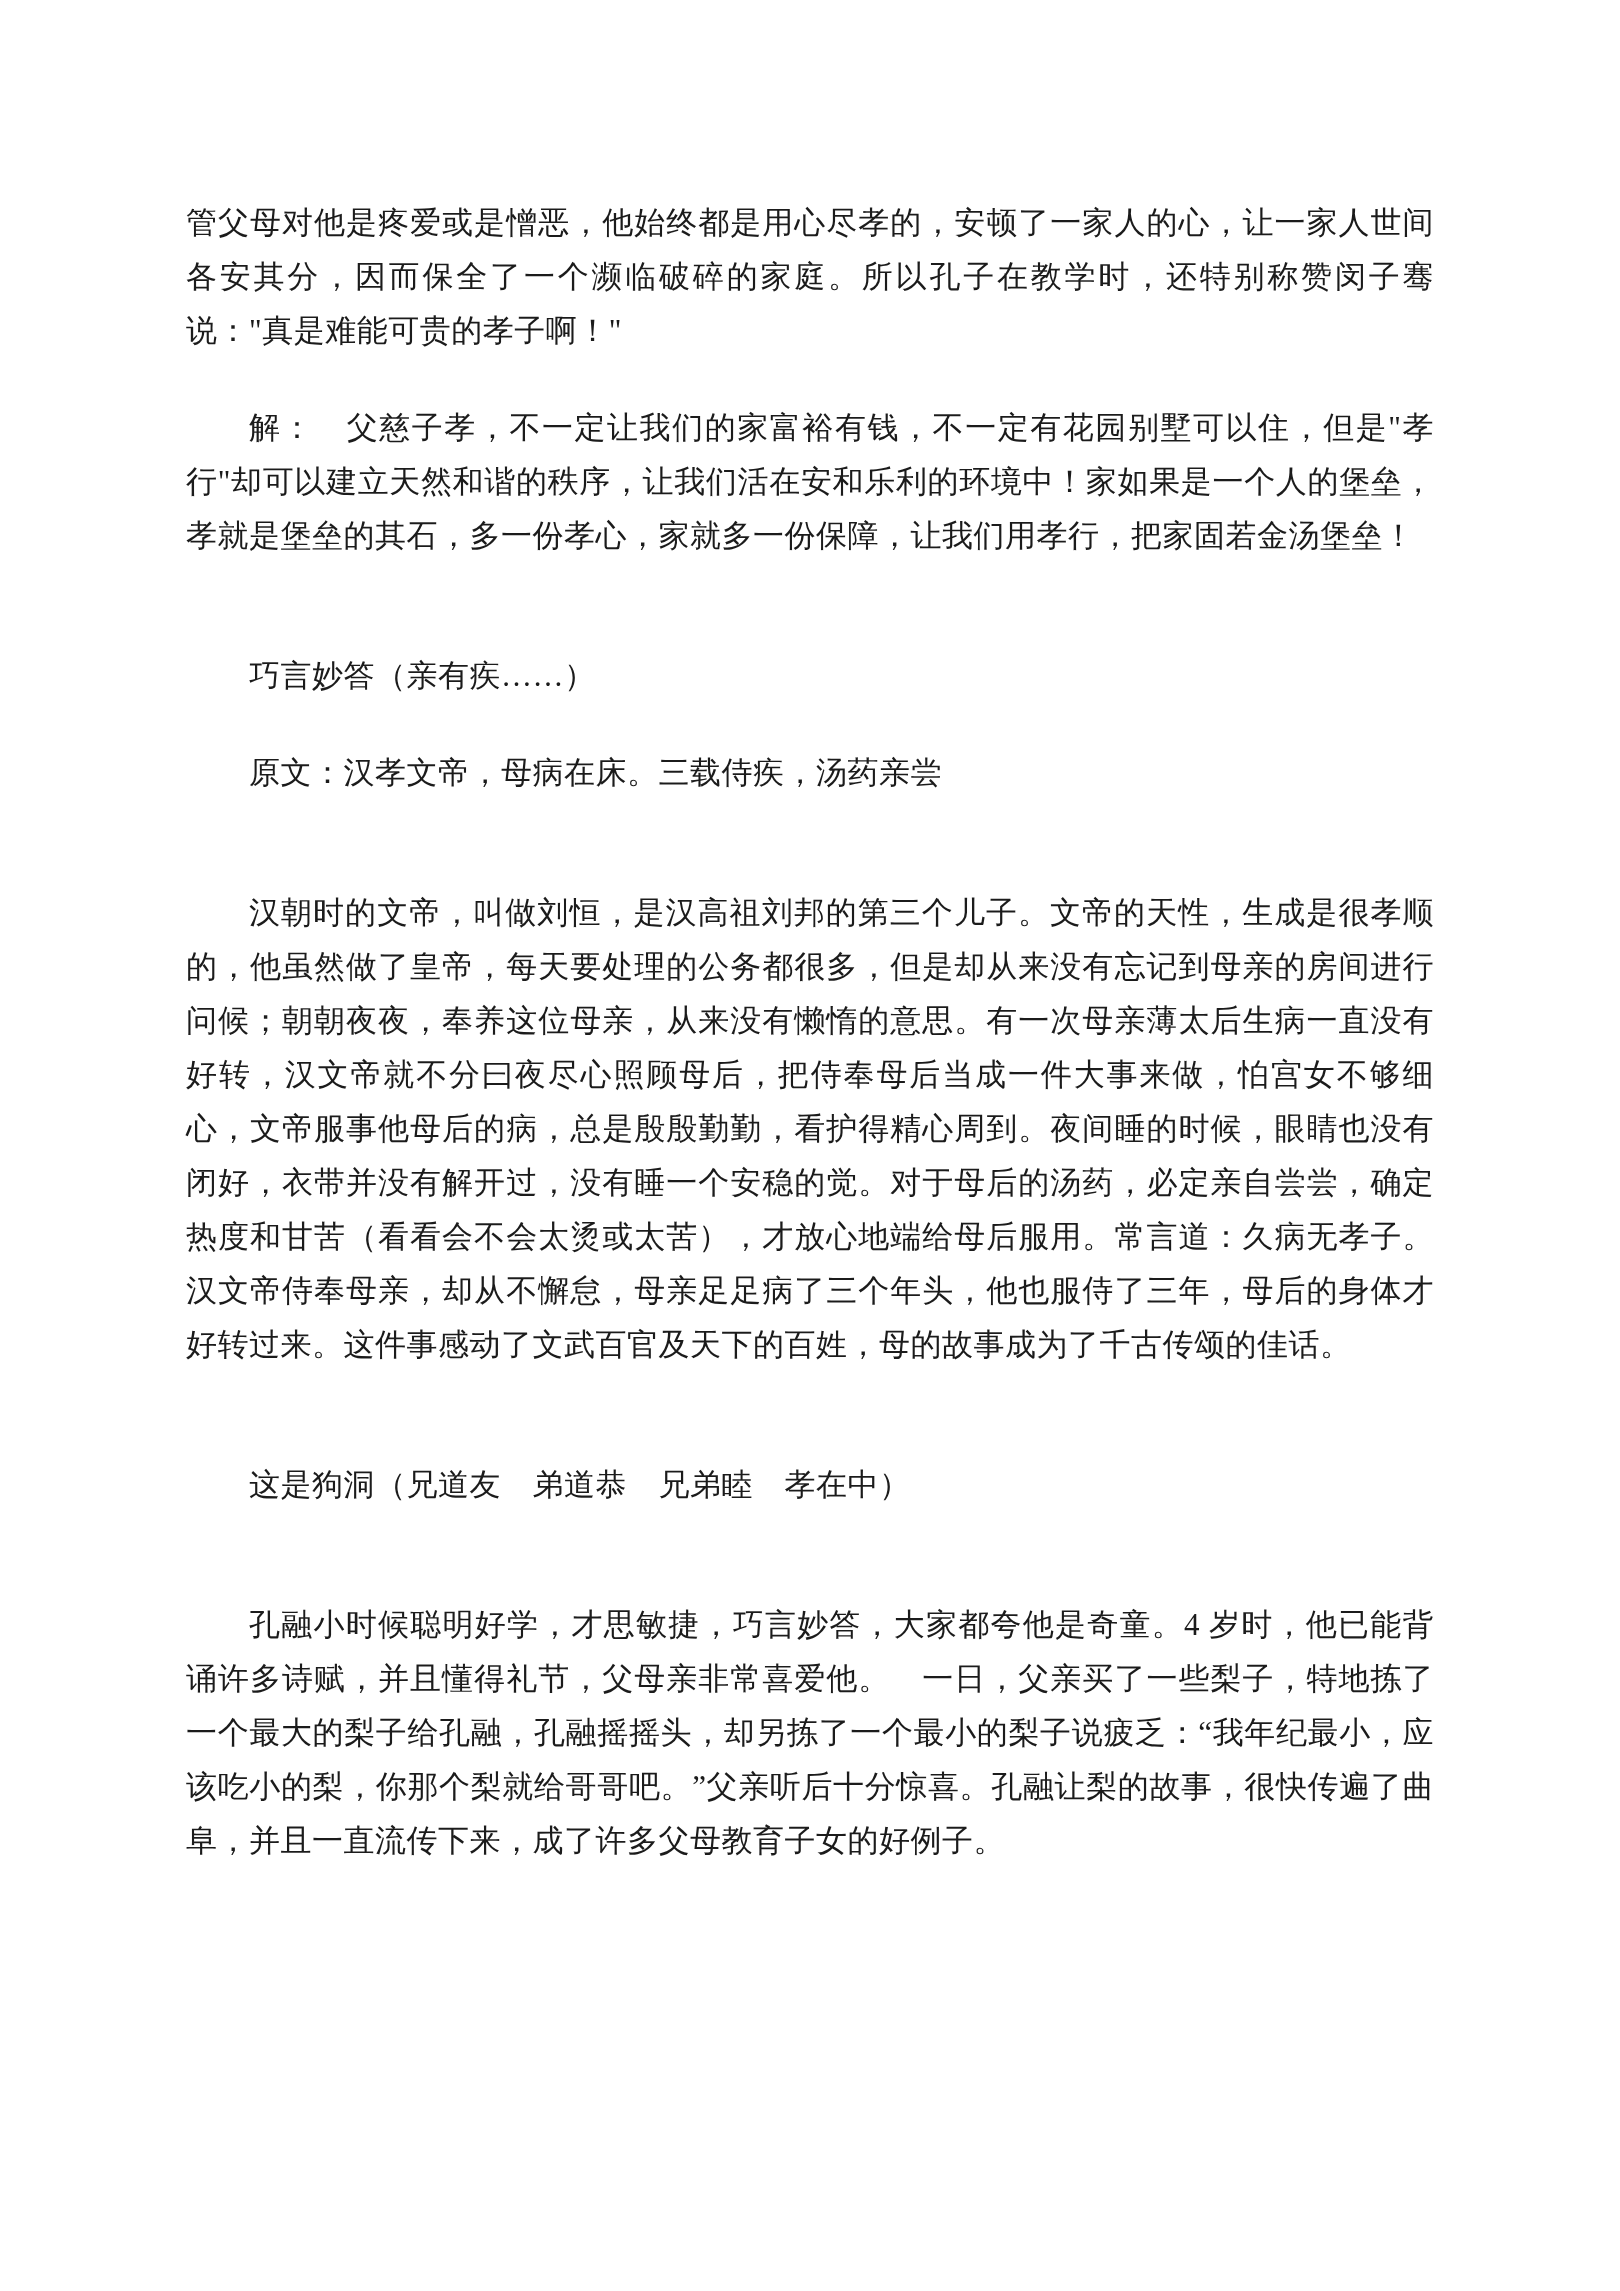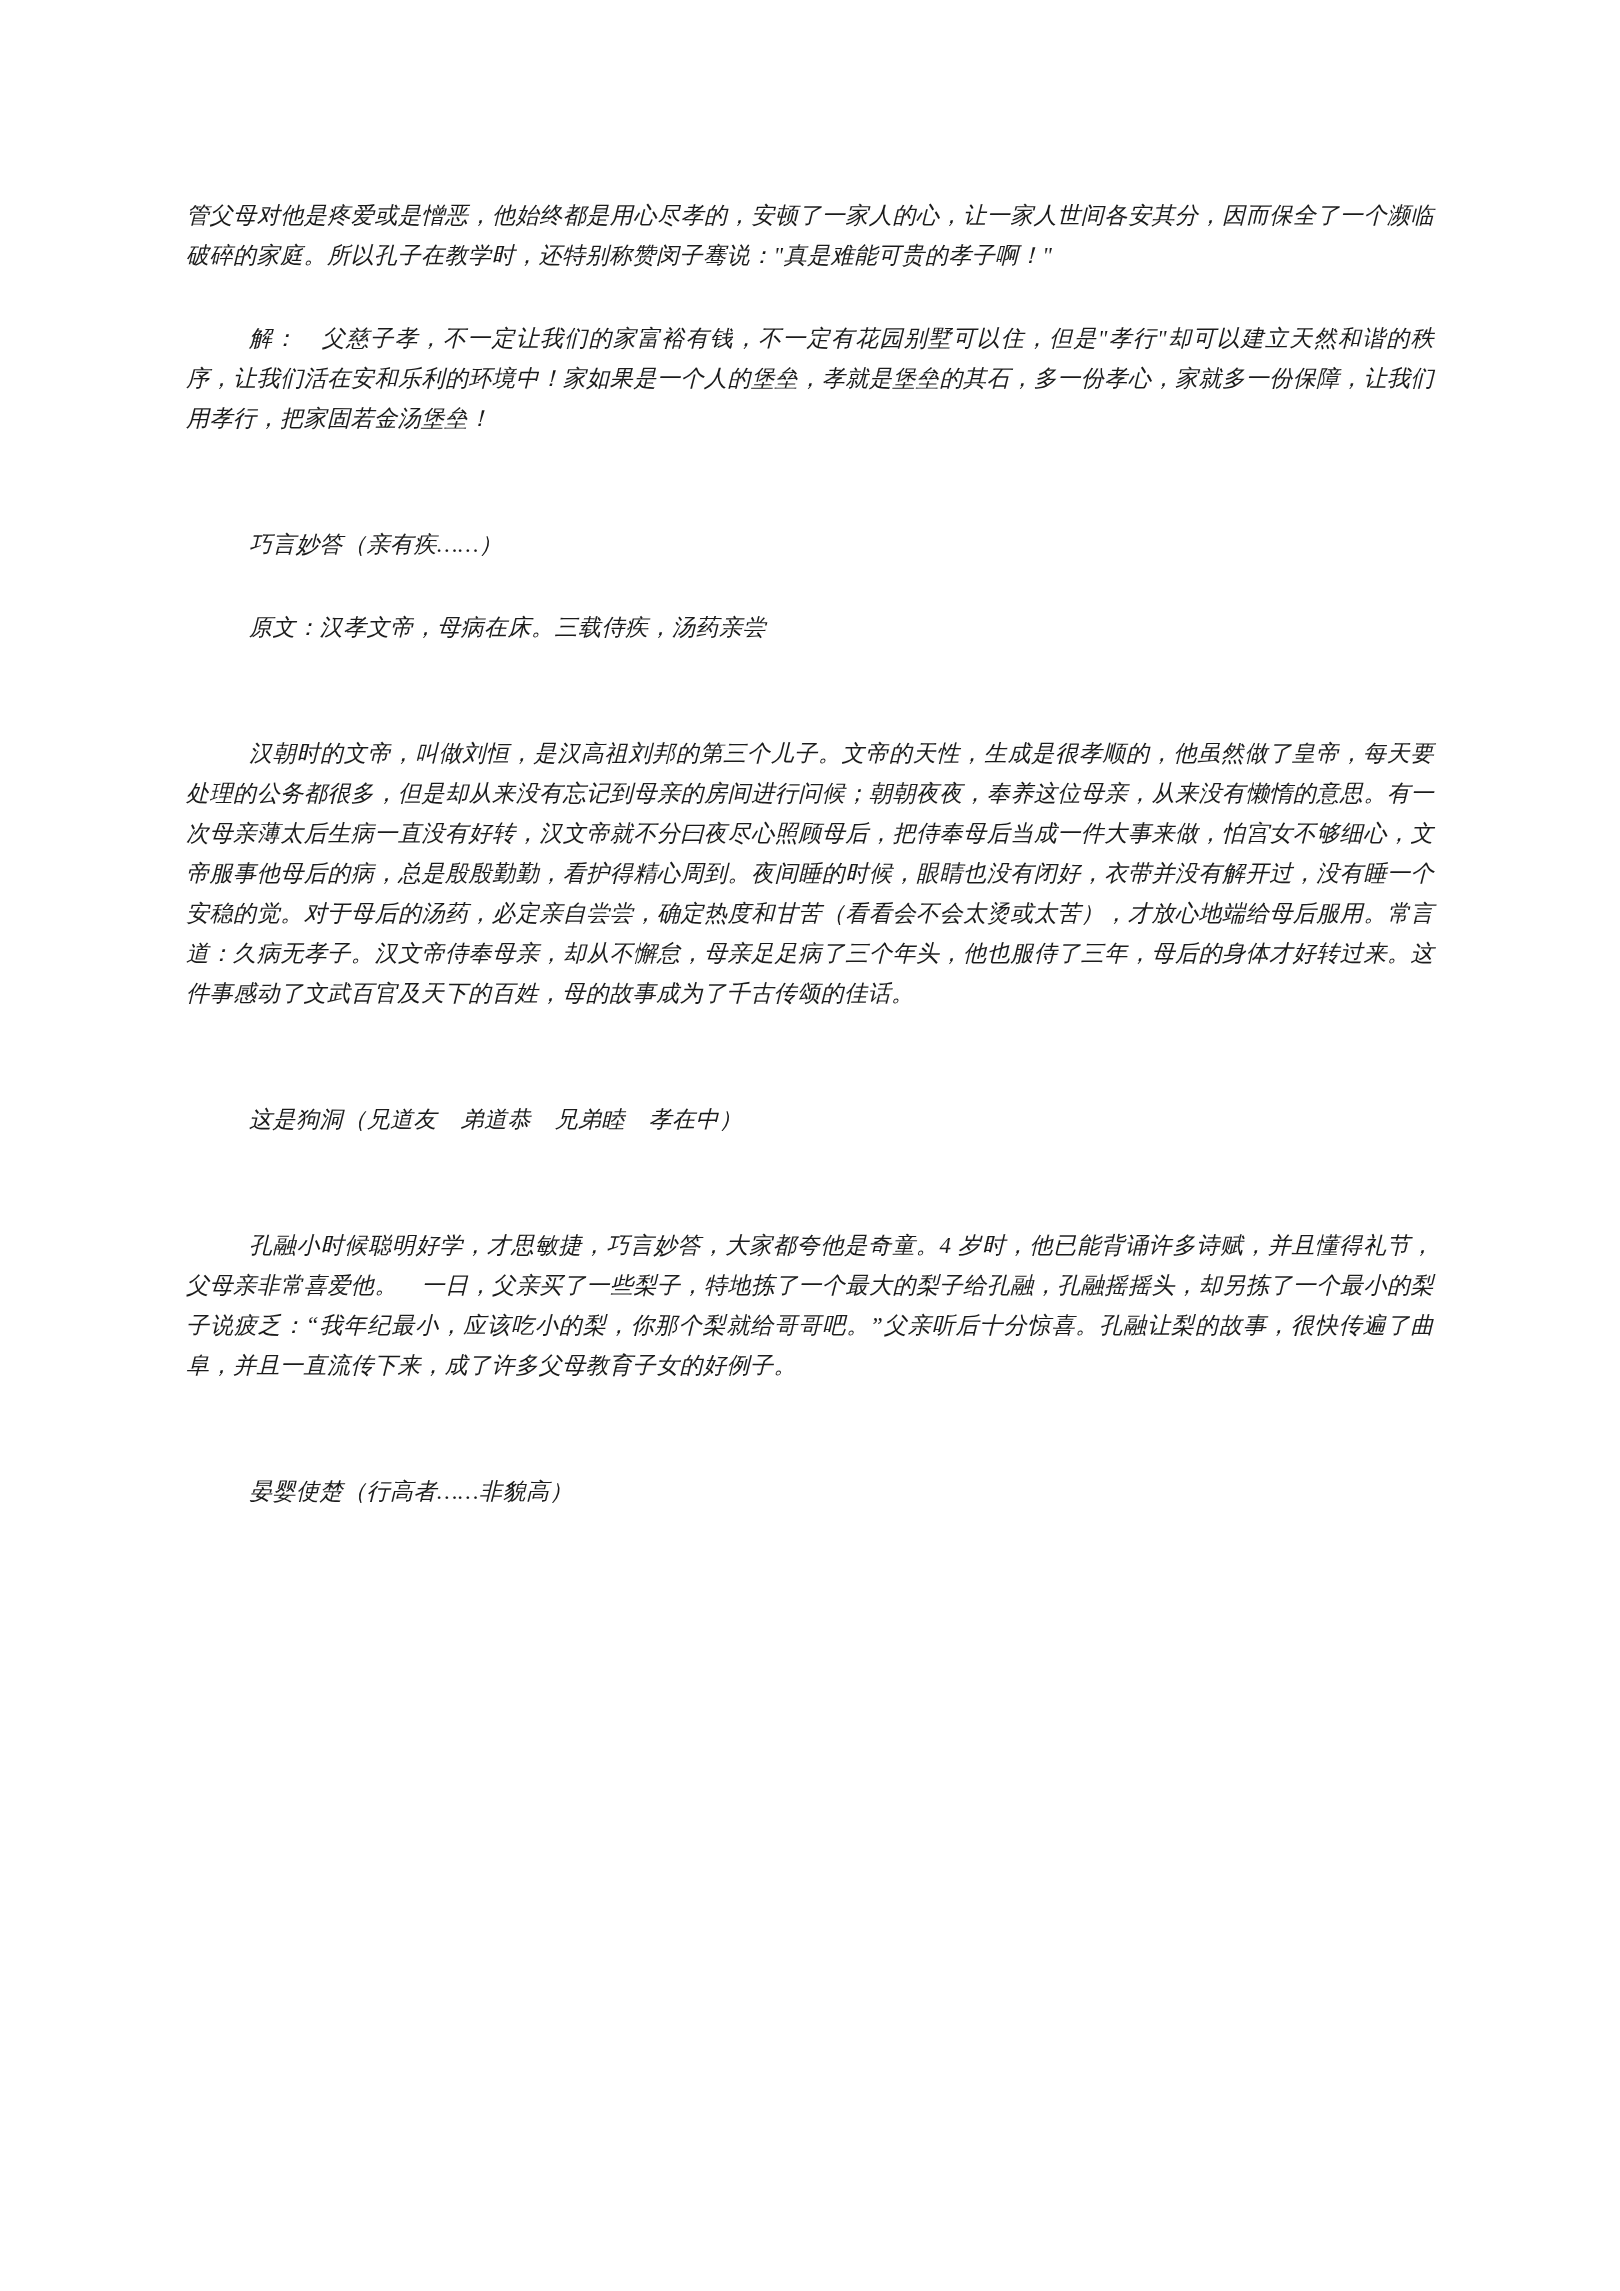--- a/index.html
+++ b/index.html
@@ -16,26 +16,25 @@
     box-sizing: border-box;
     width: 1620px;
     height: 2292px;
     padding: 196px 186px 0 186px;
     background: #ffffff;
     color: #1b1b1b;
     overflow: hidden;
   }
   .block {
     margin: 0;
-    font-size: 23px;
-    line-height: 40px;
+    font-size: 31px;
+    line-height: 54px;
     font-weight: 400;
     text-align: justify;
     letter-spacing: 0.5px;
-    font-style: italic;
   }
   .indent { text-indent: 63px; }
   .gap-1 { margin-top: 43px; }
   .gap-2 { margin-top: 86px; }
 </style>
 </head>
 <body>
 
 <main class="page">
   <p class="block">管父母对他是疼爱或是憎恶，他始终都是用心尽孝的，安顿了一家人的心，让一家人世间各安其分，因而保全了一个濒临破碎的家庭。所以孔子在教学时，还特别称赞闵子骞说："真是难能可贵的孝子啊！"</p>
@@ -45,16 +44,15 @@
   <p class="block indent gap-2">巧言妙答（亲有疾……）</p>
 
   <p class="block indent gap-1">原文：汉孝文帝，母病在床。三载侍疾，汤药亲尝</p>
 
   <p class="block indent gap-2">汉朝时的文帝，叫做刘恒，是汉高祖刘邦的第三个儿子。文帝的天性，生成是很孝顺的，他虽然做了皇帝，每天要处理的公务都很多，但是却从来没有忘记到母亲的房间进行问候；朝朝夜夜，奉养这位母亲，从来没有懒惰的意思。有一次母亲薄太后生病一直没有好转，汉文帝就不分曰夜尽心照顾母后，把侍奉母后当成一件大事来做，怕宫女不够细心，文帝服事他母后的病，总是殷殷勤勤，看护得精心周到。夜间睡的时候，眼睛也没有闭好，衣带并没有解开过，没有睡一个安稳的觉。对于母后的汤药，必定亲自尝尝，确定热度和甘苦（看看会不会太烫或太苦），才放心地端给母后服用。常言道：久病无孝子。汉文帝侍奉母亲，却从不懈怠，母亲足足病了三个年头，他也服侍了三年，母后的身体才好转过来。这件事感动了文武百官及天下的百姓，母的故事成为了千古传颂的佳话。</p>
 
   <p class="block indent gap-2">这是狗洞（兄道友　弟道恭　兄弟睦　孝在中）</p>
 
   <p class="block indent gap-2">孔融小时候聪明好学，才思敏捷，巧言妙答，大家都夸他是奇童。4 岁时，他已能背诵许多诗赋，并且懂得礼节，父母亲非常喜爱他。　一日，父亲买了一些梨子，特地拣了一个最大的梨子给孔融，孔融摇摇头，却另拣了一个最小的梨子说疲乏：“我年纪最小，应该吃小的梨，你那个梨就给哥哥吧。”父亲听后十分惊喜。孔融让梨的故事，很快传遍了曲阜，并且一直流传下来，成了许多父母教育子女的好例子。</p>
 
-  <p class="block indent gap-2">晏婴使楚（行高者……非貌高）</p>
 
 </main>
 
 
 </body></html>

